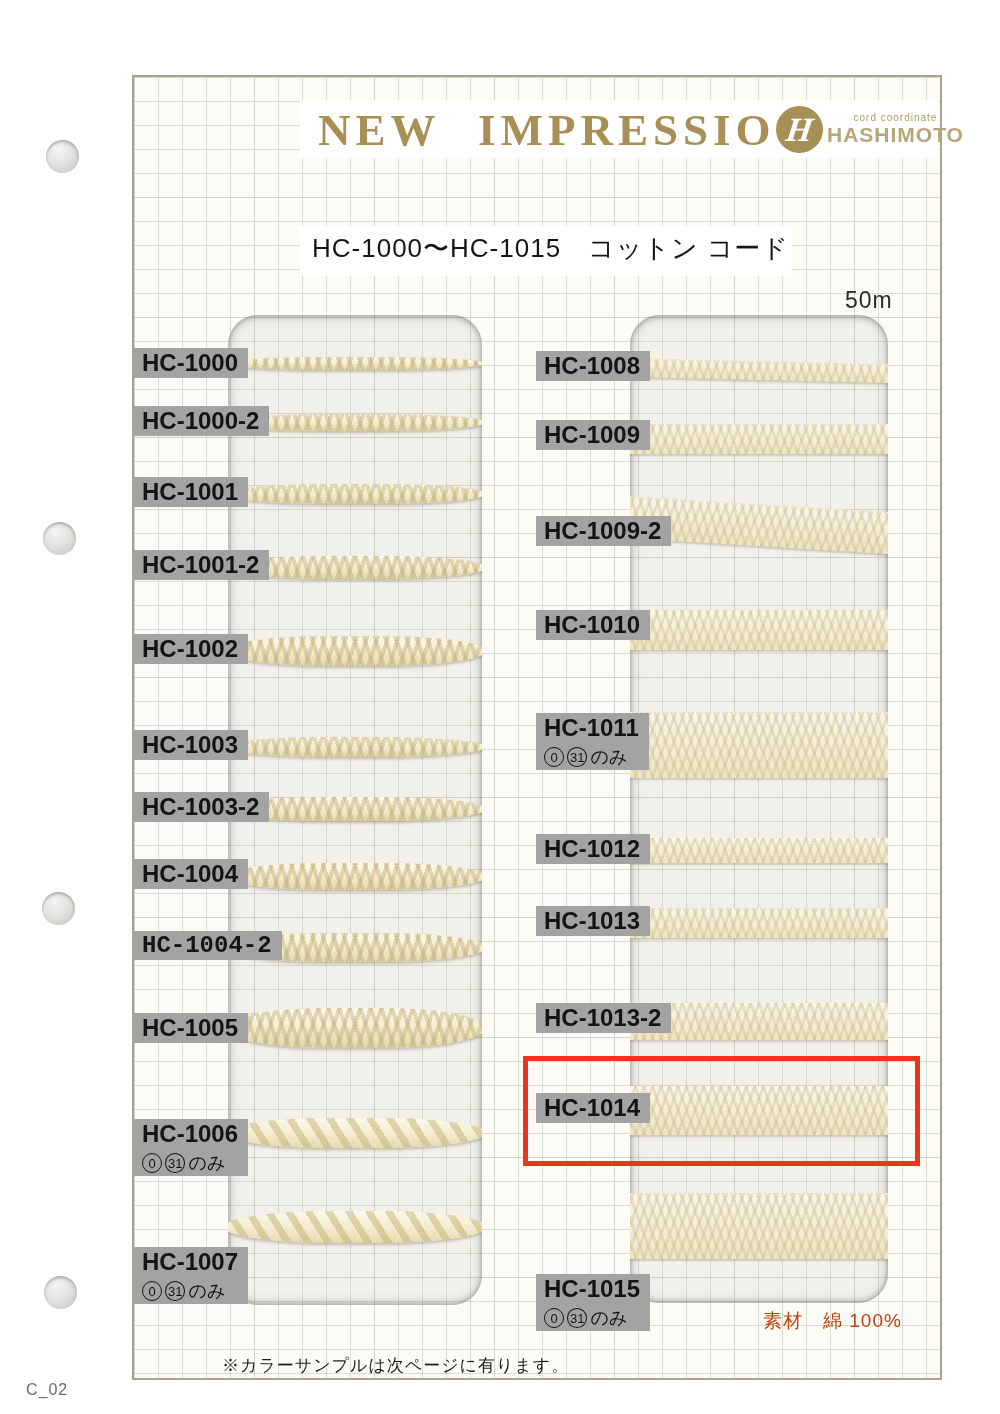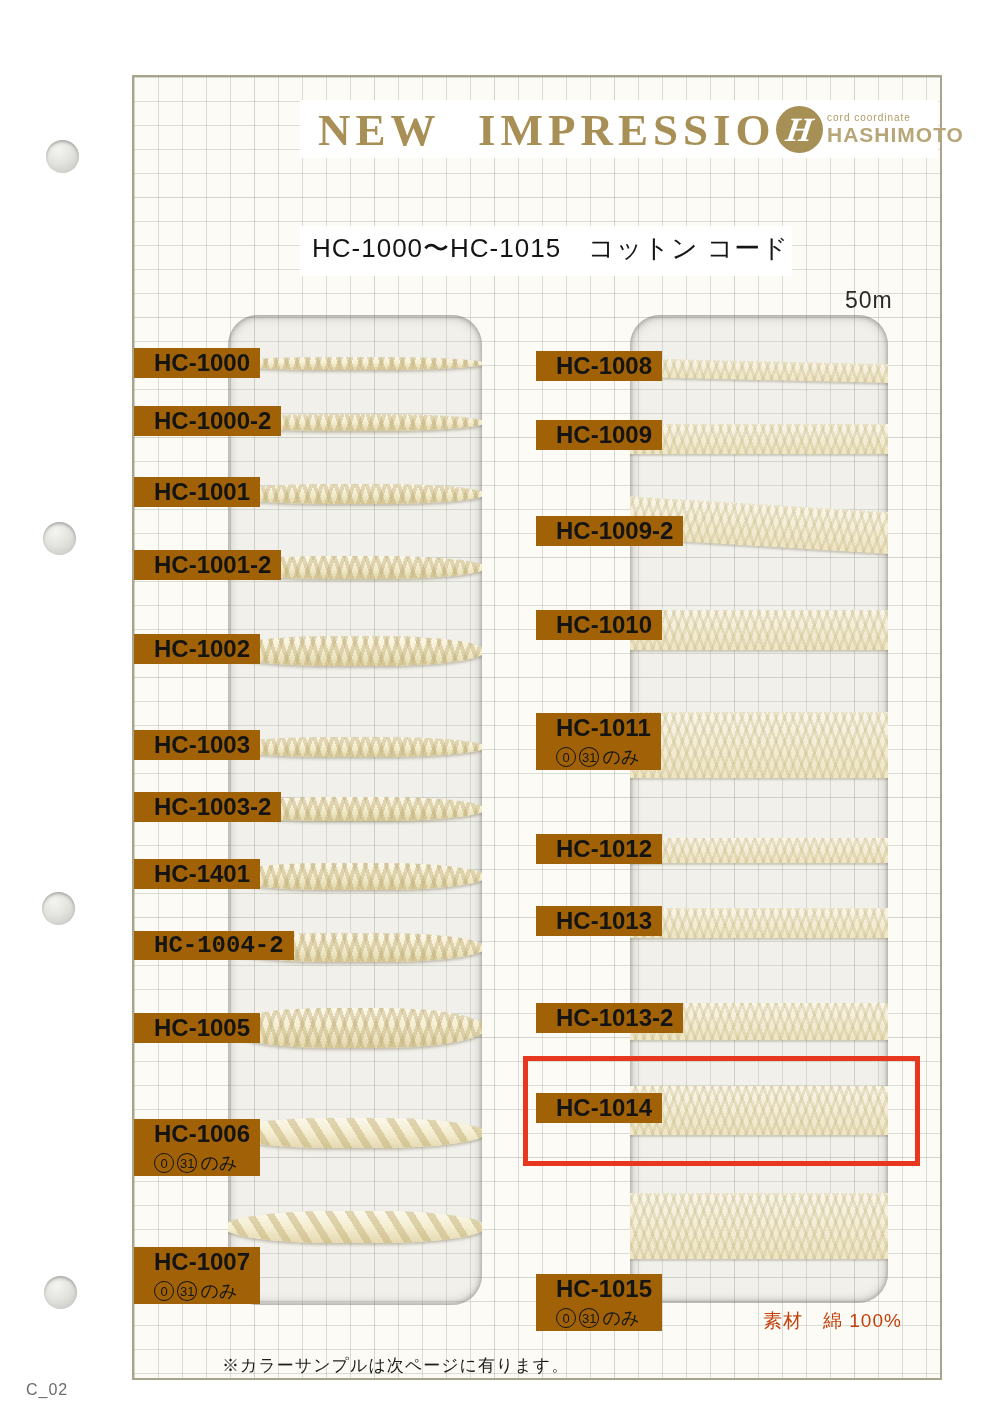--- a/index.html
+++ b/index.html
@@ -25,21 +25,21 @@
   
   .title-band{position:absolute;left:300px;top:100px;width:638px;height:58px;background:#fff;}
   .title{position:absolute;left:318px;top:104px;width:450px;
     font-family:"Liberation Serif",serif;font-weight:bold;font-size:45px;line-height:52px;
     color:#a78f55;letter-spacing:5px;word-spacing:22px;white-space:nowrap;}
   .logo{position:absolute;left:776px;top:103px;width:162px;height:52px;background:#fff;display:flex;align-items:center;}
   .logo-circle{width:47px;height:47px;border-radius:50%;background:#a79055;position:relative;flex:0 0 auto;}
   .logo-monogram{position:absolute;left:0;top:0;width:47px;height:47px;display:flex;align-items:center;justify-content:center;
     font-family:"Liberation Serif",serif;font-style:italic;font-weight:bold;font-size:34px;color:#fff;transform:skewX(-8deg);}
   .logo-text{margin-left:4px;line-height:1;}
-  .logo-tagline{font-size:10px;color:#b09a63;letter-spacing:1px;margin-bottom:1px;}
+  .logo-tagline{font-size:10px;color:#b09a63;letter-spacing:1px;margin-bottom:1px;text-align:center;}
   .logo-brand{font-size:21px;color:#b7a678;font-weight:bold;letter-spacing:1px;}
 
   .subtitle-band{position:absolute;left:300px;top:226px;width:492px;height:50px;background:#fff;}
   .subtitle{position:absolute;left:312px;top:231px;font-size:26px;color:#151515;
     font-weight:500;letter-spacing:1px;white-space:nowrap;}
   .len-label{position:absolute;left:845px;top:277px;font-size:23px;color:#2a2a2a;letter-spacing:1px;margin-top:10px;}
 
   
   .panel{position:absolute;border-radius:30px;overflow:hidden;
     background:rgba(178,178,174,.15);
@@ -66,21 +66,21 @@
   .cord-tape{
     background-color:#f3ecd2;
     background-image:
       repeating-linear-gradient(70deg, rgba(198,183,132,.32) 0 3px, transparent 3px 8px),
       repeating-linear-gradient(-70deg, rgba(198,183,132,.32) 0 3px, transparent 3px 8px),
       linear-gradient(180deg, rgba(255,255,255,.50) 0%, rgba(230,218,175,.40) 100%);
     border-radius:2px;
     box-shadow:0 2px 2px rgba(110,100,70,.28);}
 
   
-  .lbl{position:absolute;background:#a16207;padding:1px 10px 1px 20px;}
+  .lbl{position:absolute;background:#a3a3a3;padding:1px 10px 1px 8px;}
   .lbl-left{left:134px;}
   .lbl-right{left:536px;}
   .code{font-size:24px;font-weight:600;color:#141414;letter-spacing:0px;white-space:nowrap;}
   .noterow{display:flex;align-items:center;gap:3px;margin-top:3px;}
   .circ{display:inline-flex;align-items:center;justify-content:center;
     border:1.6px solid #141414;border-radius:50%;color:#141414;
     font-size:13px;font-weight:500;height:20px;min-width:20px;box-sizing:border-box;padding:0 2px;}
   .note-suffix{font-size:18px;color:#141414;}
 
   
@@ -164,21 +164,21 @@
       <div class="lbl lbl-left" style="top: 634px;">
         <div class="code">HC-1002</div>
       </div>
       <div class="lbl lbl-left" style="top: 730px;">
         <div class="code">HC-1003</div>
       </div>
       <div class="lbl lbl-left" style="top: 792px;">
         <div class="code">HC-1003-2</div>
       </div>
       <div class="lbl lbl-left" style="top: 859px;">
-        <div class="code">HC-1401</div>
+        <div class="code">HC-1004</div>
       </div>
       <div class="lbl lbl-left" style="top: 931px; font-family: Liberation Mono, monospace;">
         <div class="code">HC-1004-2</div>
       </div>
       <div class="lbl lbl-left" style="top: 1013px;">
         <div class="code">HC-1005</div>
       </div>
       <div class="lbl lbl-left" style="top: 1119px;">
         <div class="code">HC-1006</div>
         <div class="noterow">

